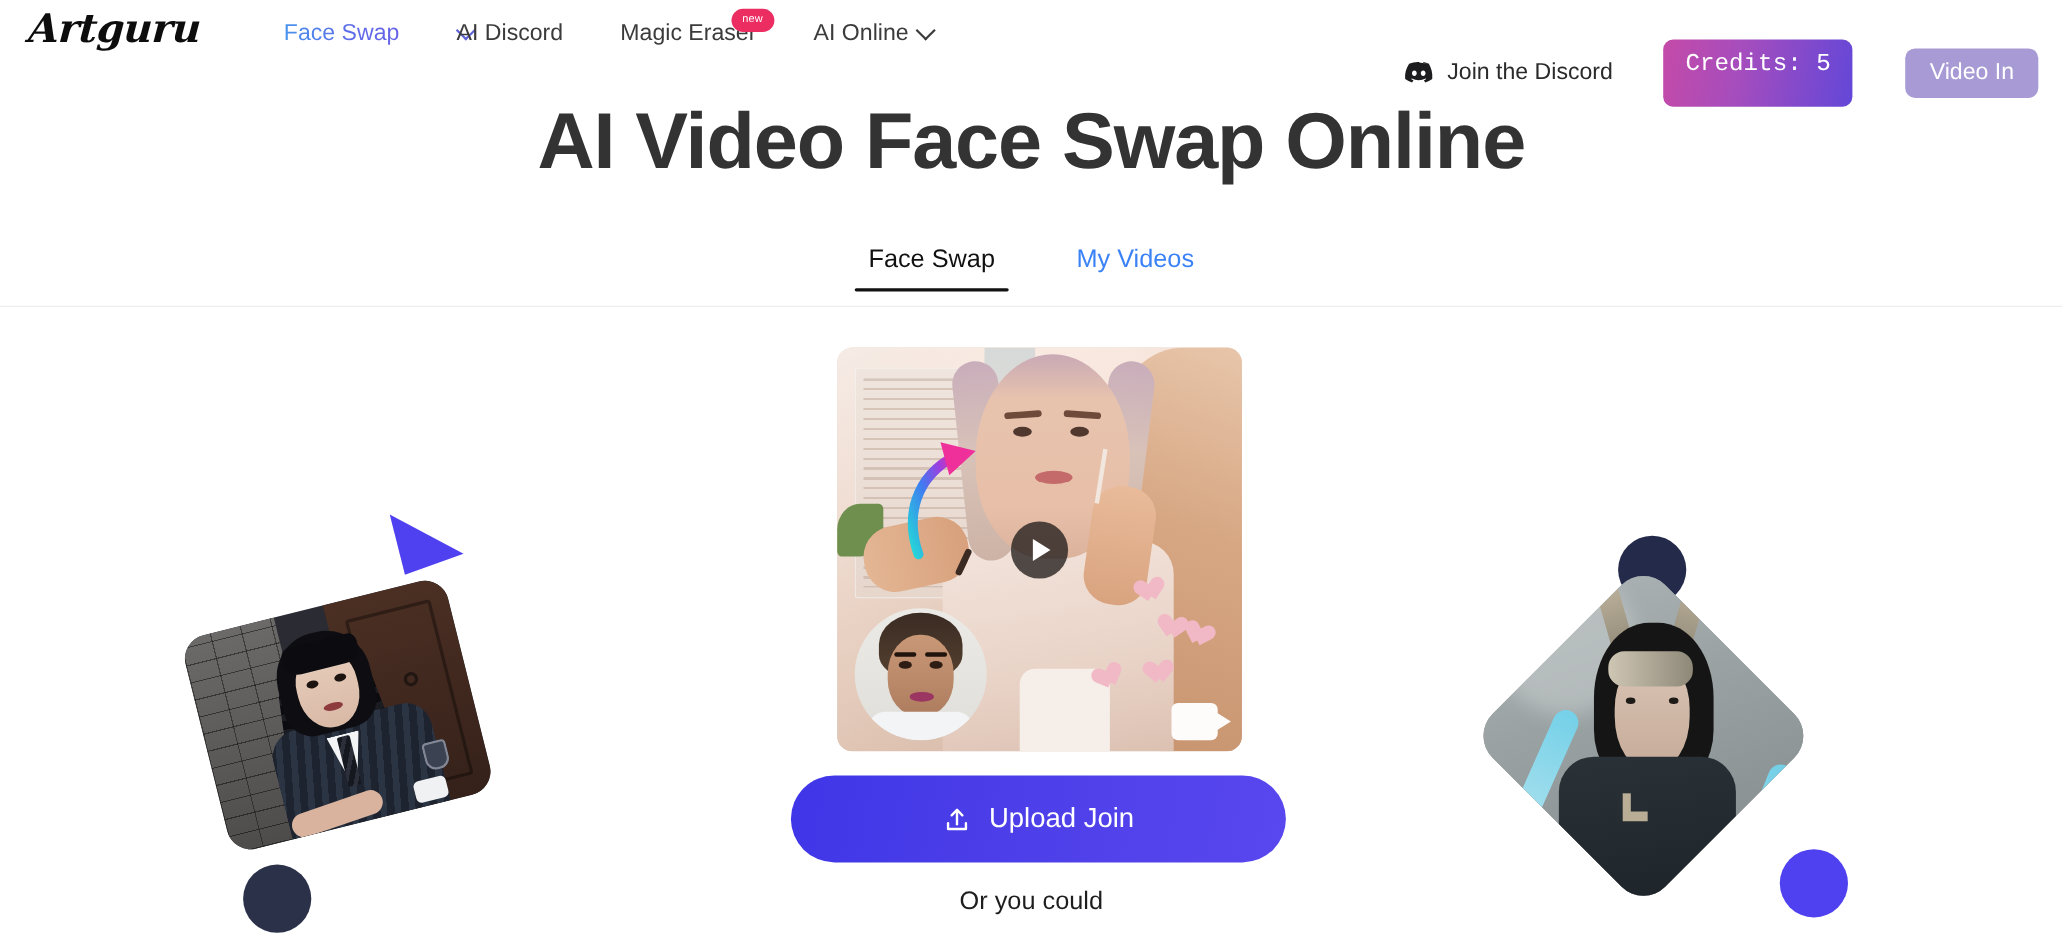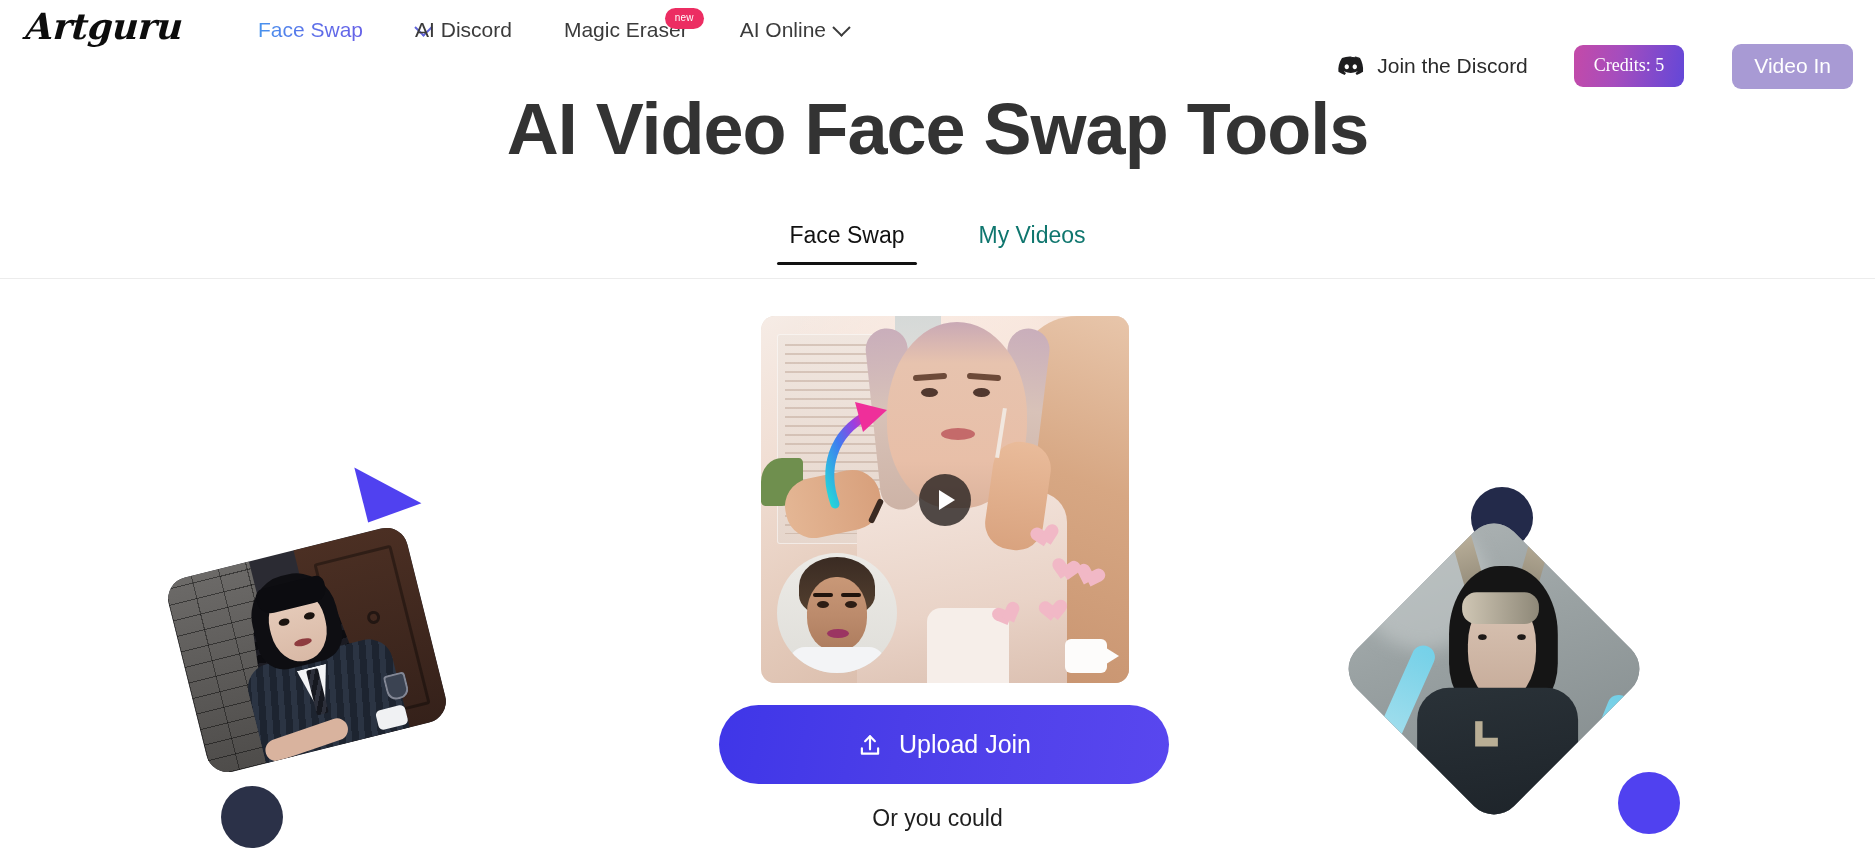--- a/index.html
+++ b/index.html
@@ -88,27 +88,27 @@
     font-size:21px; color:#2b2b2b;
     margin-right:46px;
     cursor:pointer;
     white-space:nowrap;
   }
   .discord svg { display:block; }
 
   .btn-credits {
     background:linear-gradient(100deg,#c44aa8 0%, #a64dbd 40%, #6347d8 100%);
     color:#ffffff;
-    font-size:18px;
-    padding:10px 20px 11px;
+    font-size:22px;
+    padding:10px 20px 26px;
     border-radius:9px;
     border:none;
     cursor:pointer;
     white-space:nowrap;
-    font-family:Liberation Serif, serif;
+    font-family:Liberation Mono, monospace;
   }
   .btn-signin {
     background:#a89ad4;
     color:#ffffff;
     font-size:21px;
     padding:10px 22px 11px;
     border-radius:9px;
     border:none;
     margin-left:48px;
     cursor:pointer;
@@ -133,21 +133,21 @@
     position:absolute;
     top:222px; left:0; width:1875px;
     display:flex; justify-content:center;
     gap:50px;
   }
   .tab {
     position:relative;
     font-size:23px;
     padding:0 12px 16px;
     cursor:pointer;
-    color:#0f766e;
+    color:#3b82f6;
   }
   .tab.active { color:#111111; }
   .tab.active::after {
     content:"";
     position:absolute;
     left:0; right:0; bottom:0;
     height:3px;
     background:#111111;
     border-radius:2px;
   }
@@ -607,21 +607,21 @@
       <span>Join the Discord</span>
     </div>
 
     <button class="btn-credits">Credits: 5</button>
 
     <button class="btn-signin">Video In</button>
 
   </div>
 </div>
 
-<div class="headline">AI Video Face Swap Tools</div>
+<div class="headline">AI Video Face Swap Online</div>
 
 <div class="tabs">
   <div class="tab active">Face Swap</div>
   <div class="tab">My Videos</div>
 </div>
 <div class="divider"></div>
 
 <div class="side tri-left"></div>
 
 <div class="side card-left">

